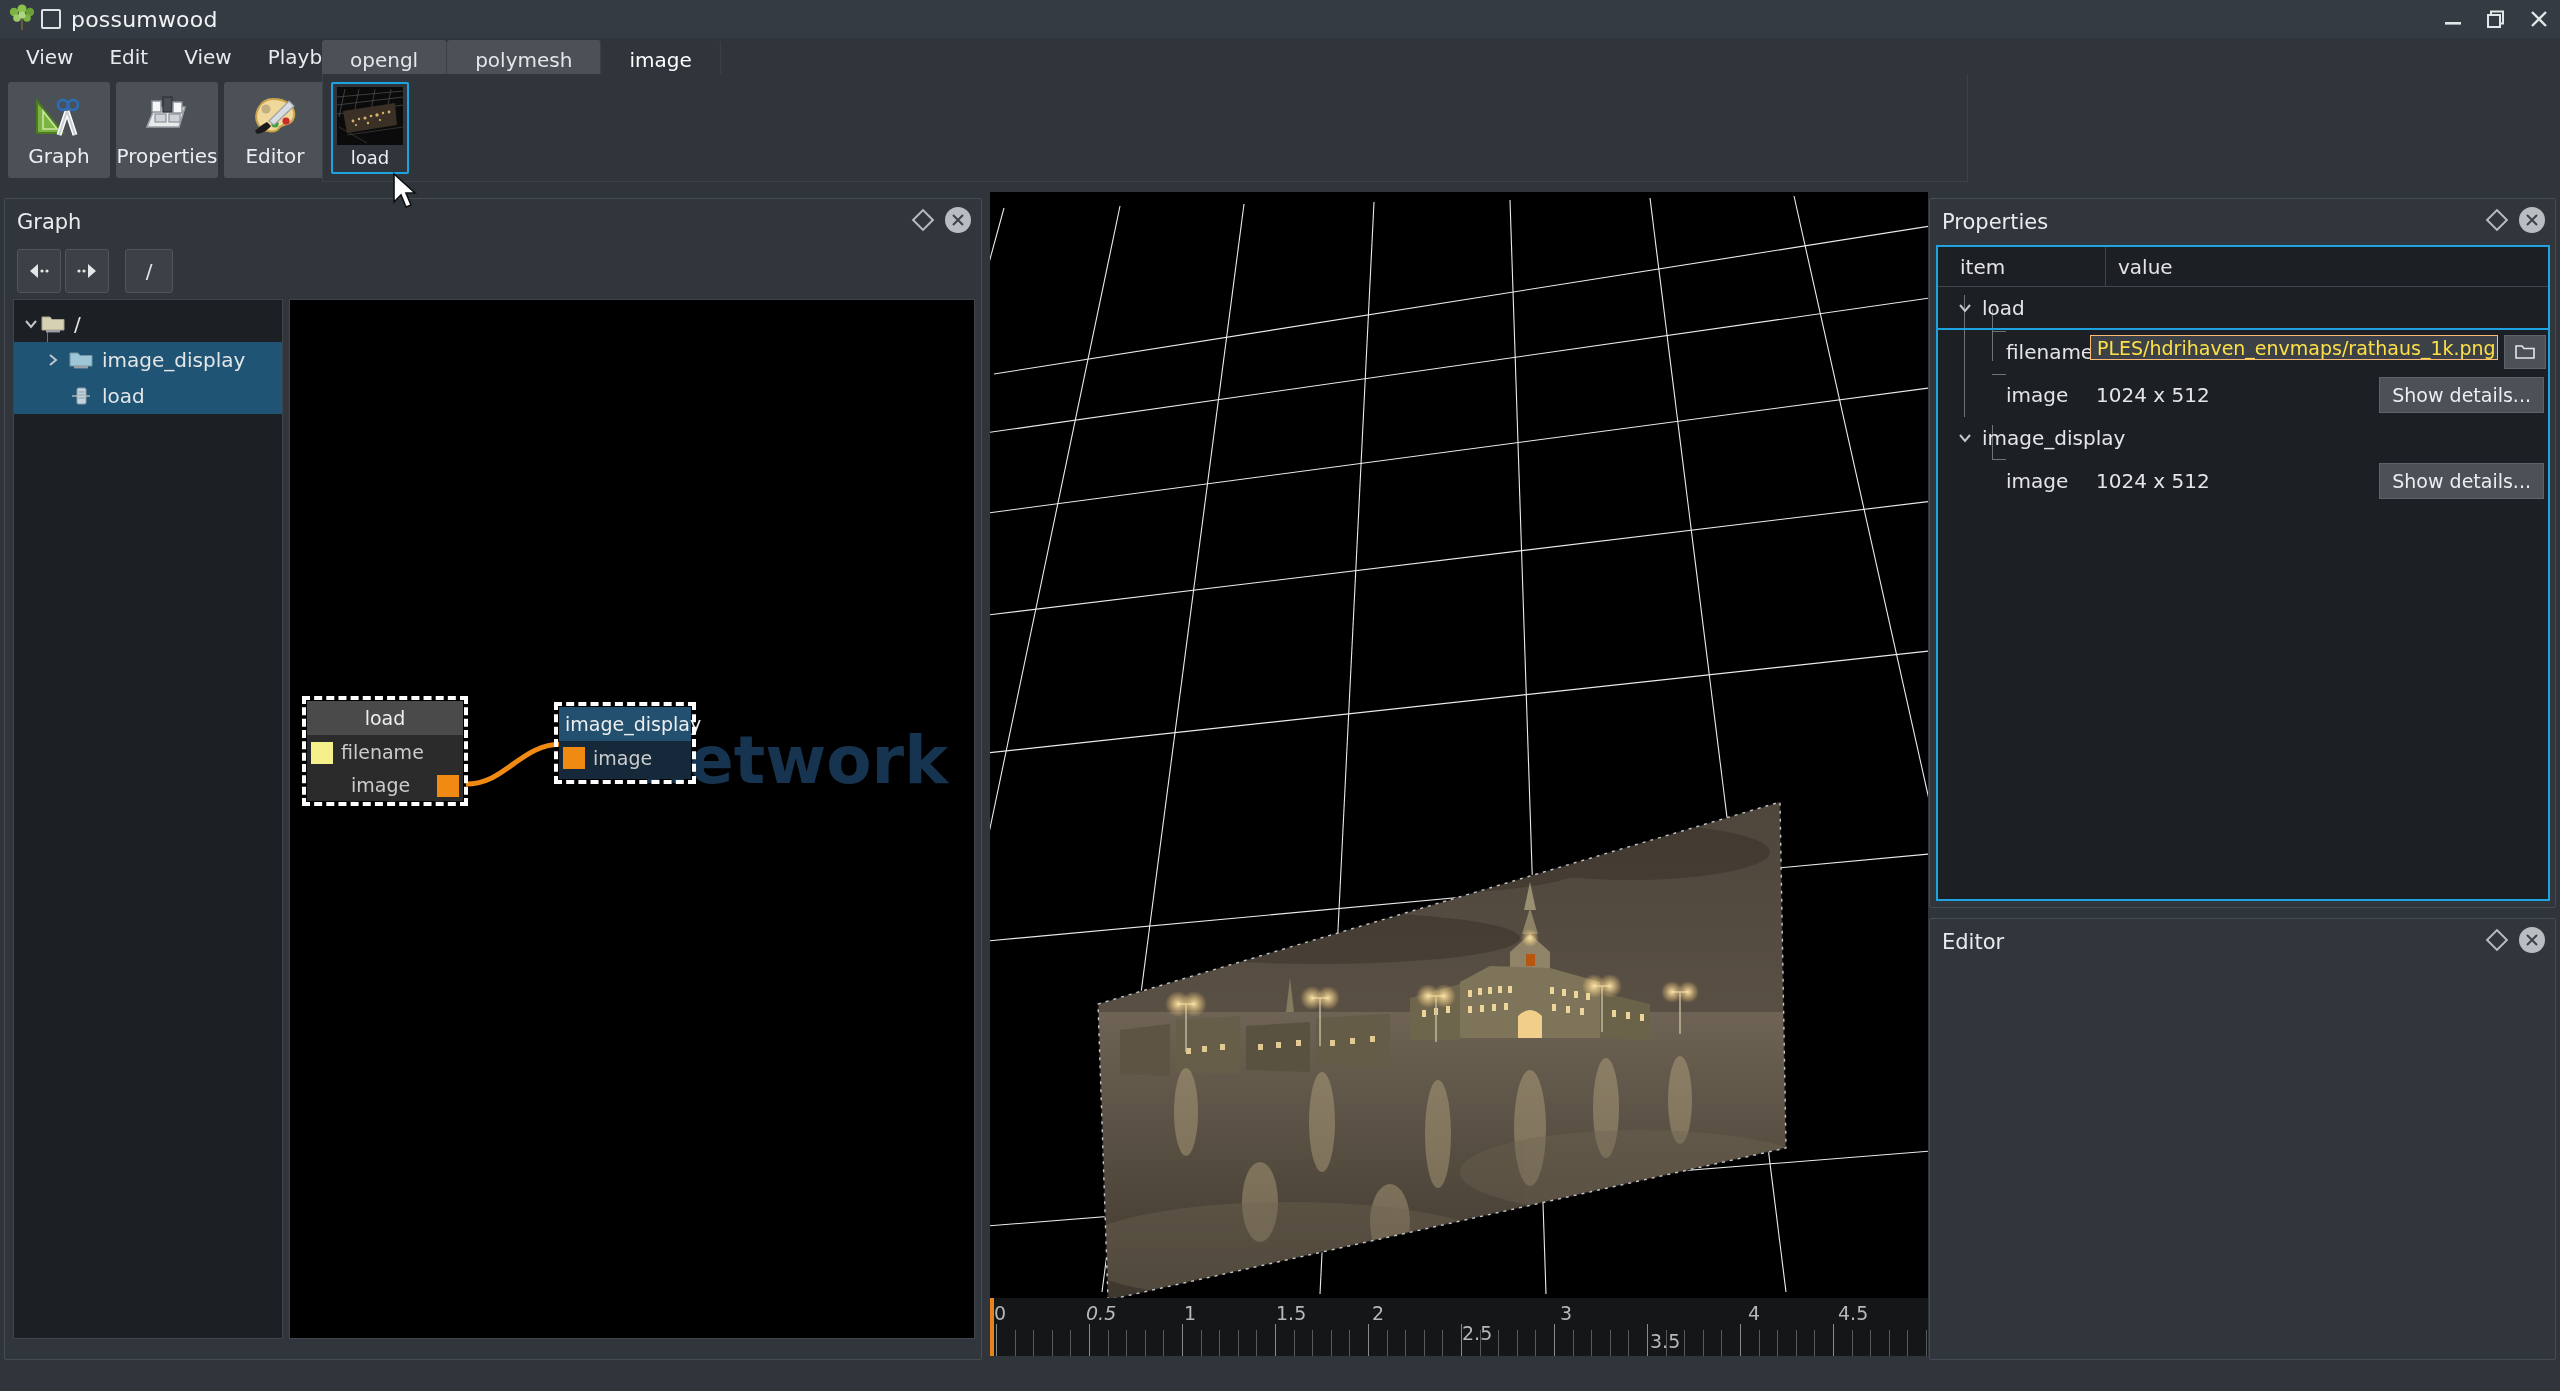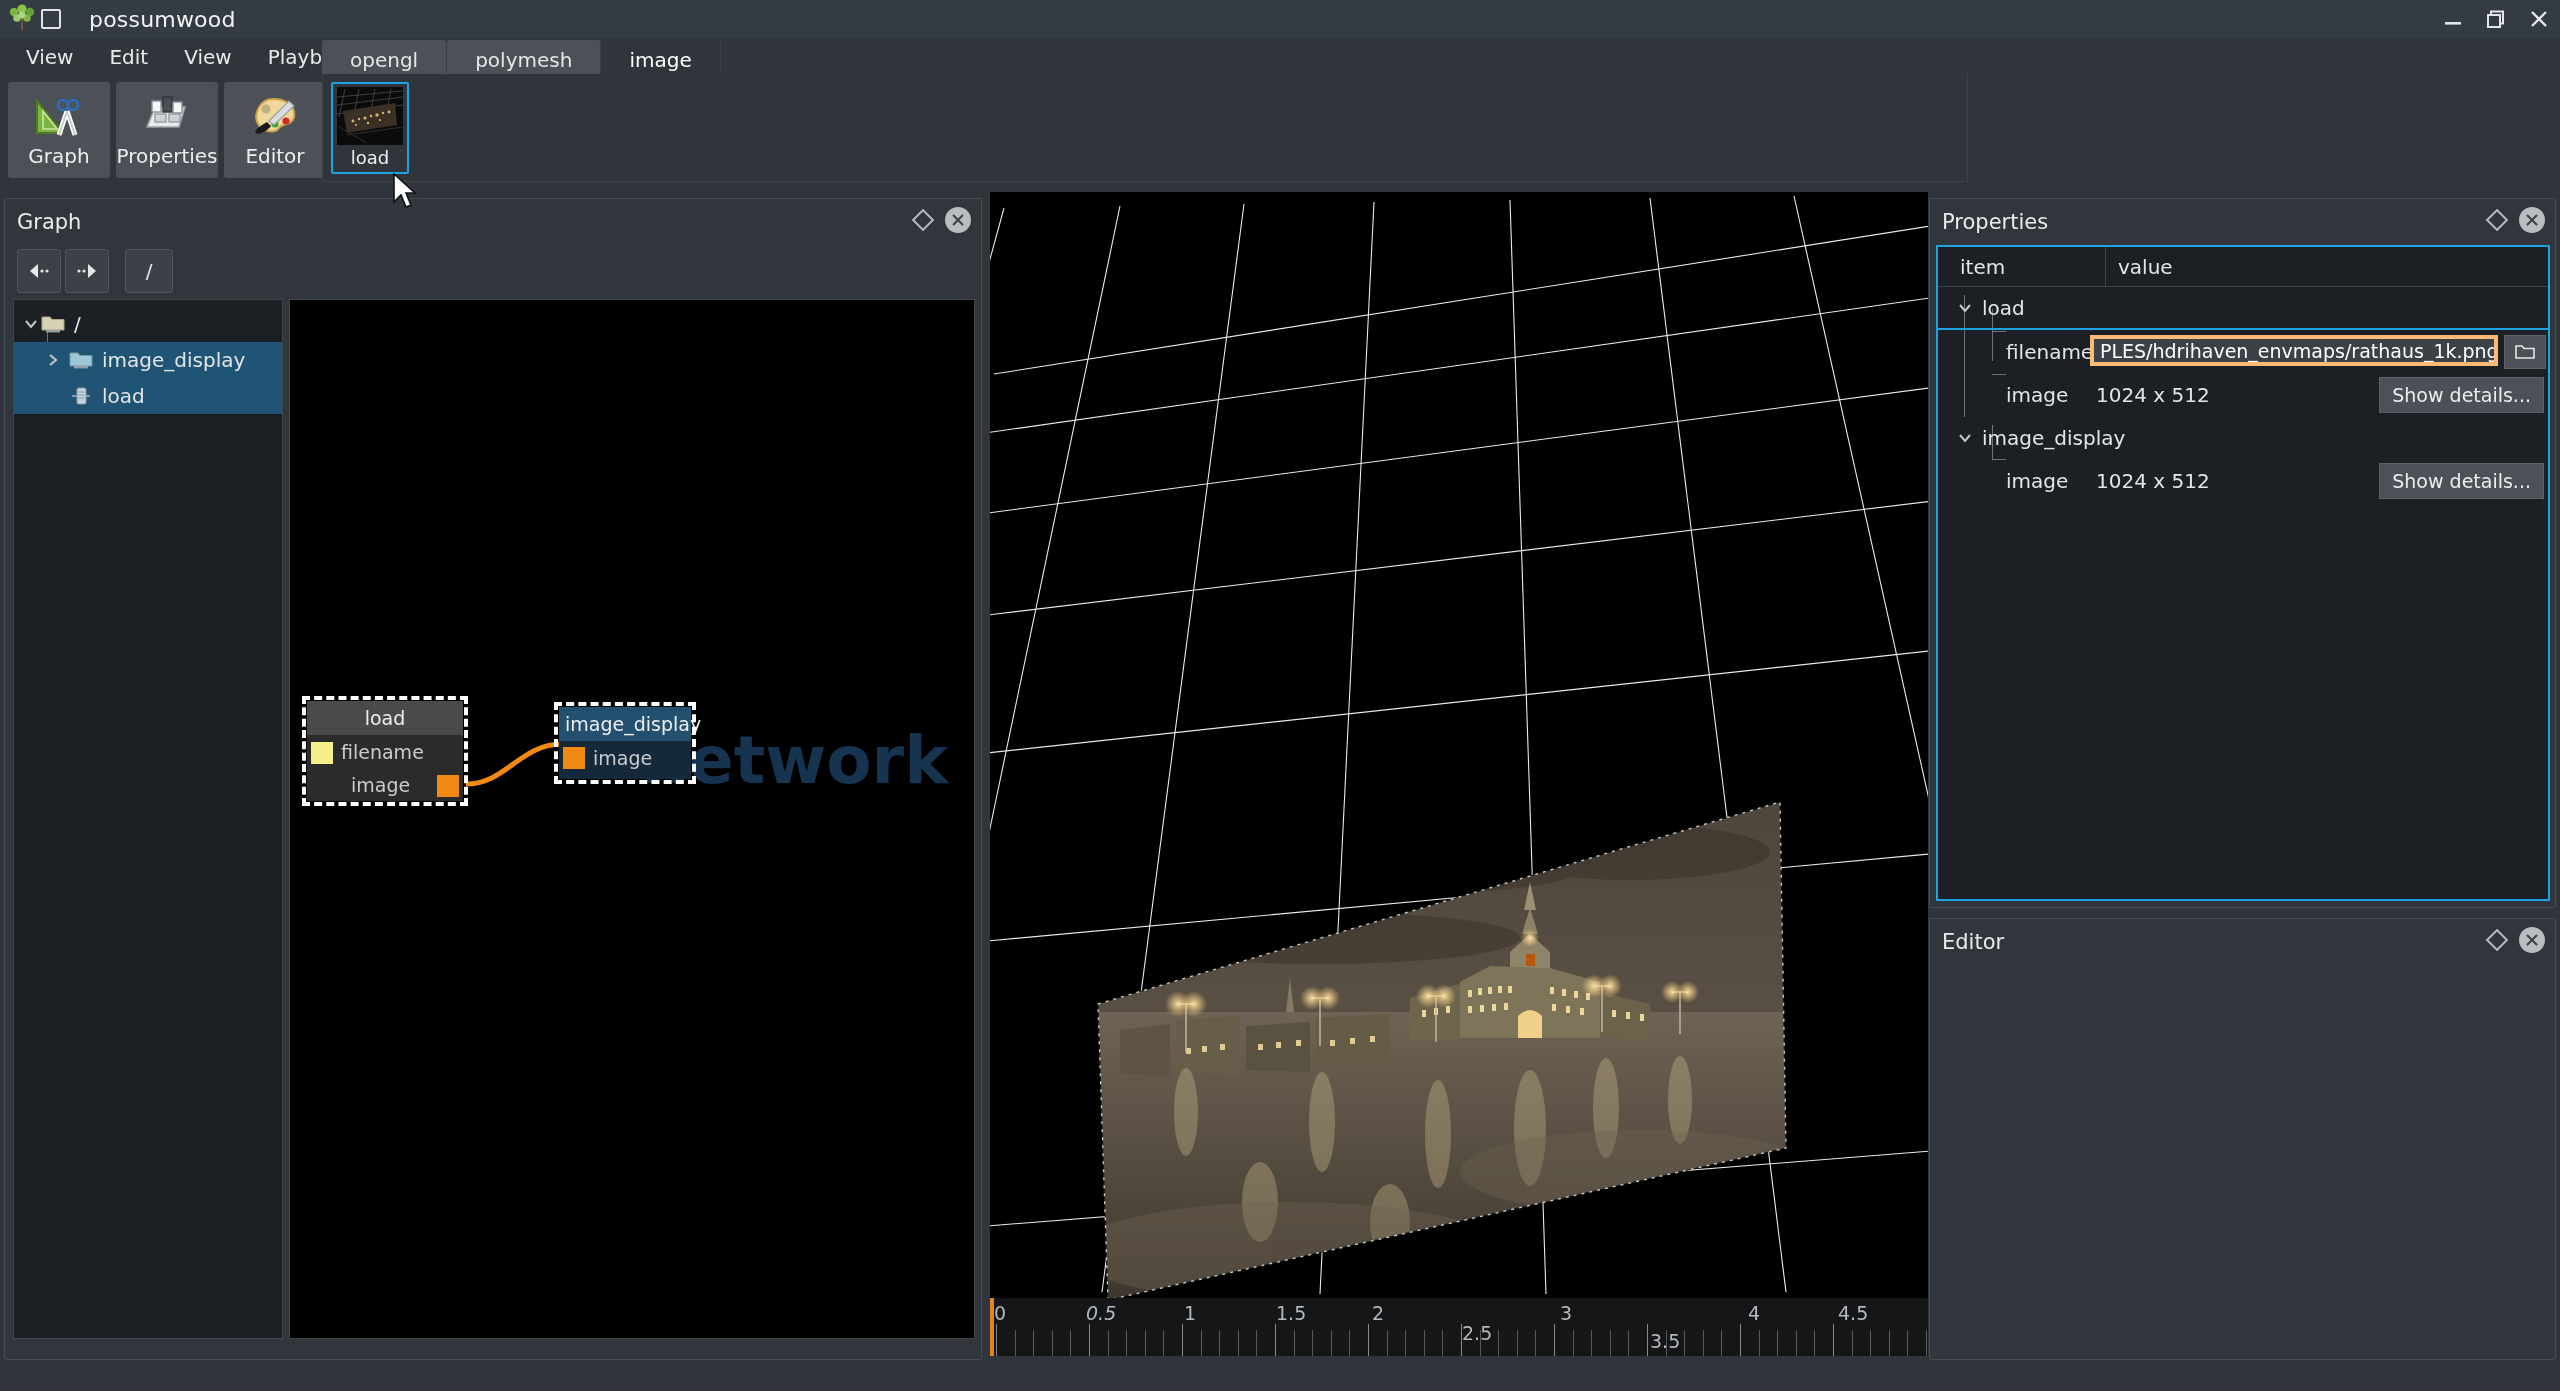--- a/index.html
+++ b/index.html
@@ -15,21 +15,21 @@
   
   .titlebar {
     position: absolute; left: 0; top: 0; width: 2560px; height: 38px;
     background: #343b42; display: flex; align-items: center;
   }
   .tb-logo { width: 34px; height: 30px; margin-left: 5px; position: relative; }
   .tb-winicon {
     width: 20px; height: 20px; border: 2px solid #dfe3e6; border-radius: 2px;
     margin-left: 2px;
   }
-  .tb-title { font-size: 22px; margin-left: 28px; color: #f0f2f4; letter-spacing: .2px; }
+  .tb-title { font-size: 22px; margin-left: 10px; color: #f0f2f4; letter-spacing: .2px; }
   .tb-spacer { flex: 1; }
   .tb-btns { display: flex; height: 38px; }
   .tb-btn {
     width: 43px; height: 38px; display: flex; align-items: center; justify-content: center;
   }
   .tb-btn svg { display: block; }
 
   
   .menubar {
     position: absolute; left: 0; top: 38px; width: 520px; height: 38px;
@@ -173,22 +173,22 @@
   .phead { display: flex; height: 40px; border-bottom: 1px solid #3f454b; }
   .phead div {
     font-size: 20px; color: #e3e5e7; display: flex; align-items: center; padding-left: 12px;
   }
   .phead .c1 { width: 158px; border-right: 1px solid #3f454b; margin-left: 10px; }
   .phead .c2 { flex: 1; }
   .prow { height: 43px; display: flex; align-items: center; position: relative; font-size: 20px; color: #e3e5e7; }
   .prow.grouphead { border-bottom: 2px solid #1fa2e0; }
   .pval { position: absolute; left: 158px; }
   .ptextfield {
-    position: absolute; left: 152px; top: 5px; width: 408px; height: 31px;
-    background: #3b4147; border: 4px solid #fdba74; color: #ffffff;
+    position: absolute; left: 152px; top: 5px; width: 408px; height: 25px;
+    background: #3b4147; border: 1px solid #fdba74; color: #fde047;
     font-size: 19px; display: flex; align-items: center; padding-left: 6px;
     overflow: hidden; white-space: nowrap;
   }
   .pbrowse {
     position: absolute; left: 566px; top: 5px; width: 42px; height: 34px;
     background: #4b5157; border: 1px solid #5d6369; display:flex;
     align-items:center; justify-content:center;
   }
   .pdetails {
     position: absolute; right: 4px; top: 4px; height: 36px; padding: 0 12px;

